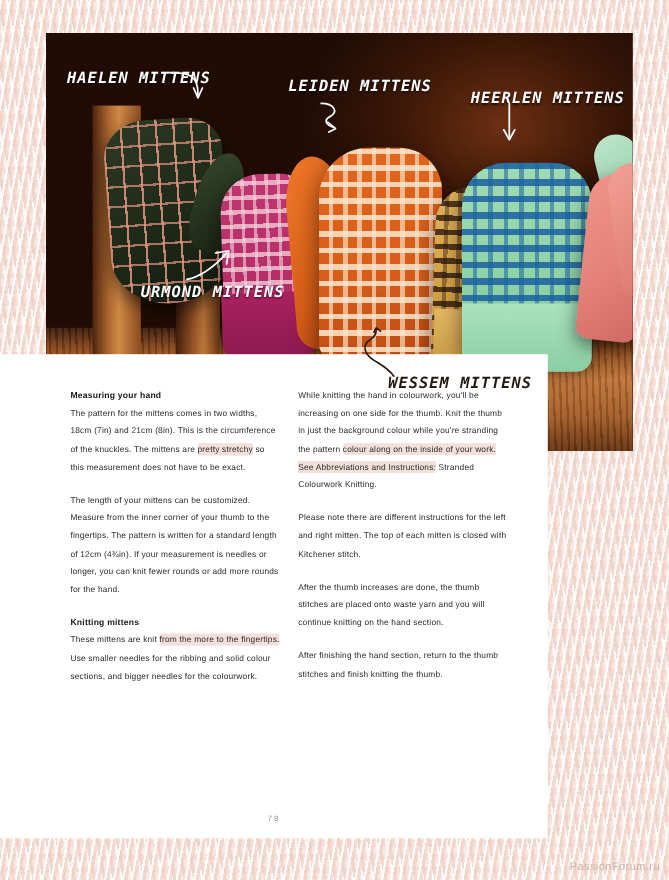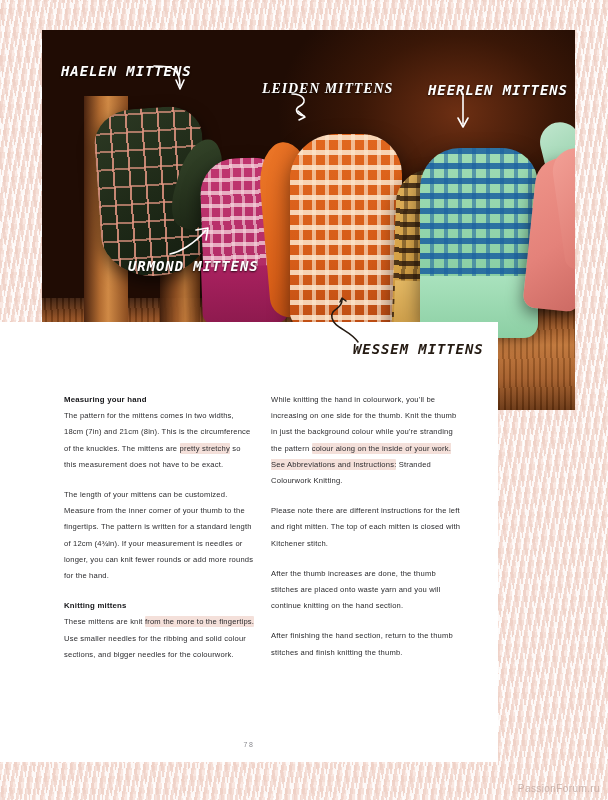--- a/index.html
+++ b/index.html
@@ -217,21 +217,21 @@
   #panel-inner { padding:30px 34px 0 64px; }
 
   h1#heading {
     font-size:15.5px;
     letter-spacing:.35px;
     color:#17171a;
     font-weight:700;
     margin-bottom:18px;
   }
 
-  .cols { display:flex; gap:16px;margin-top:40px; }
+  .cols { display:flex; gap:16px; }
   .col  { width:206px; }
   .col.right { width:208px; }
 
   p.para {
     font-size:7.6px;
     line-height:16.2px;
     color:#2b2b2e;
     margin-bottom:14px;
     letter-spacing:.18px;
   }
@@ -296,21 +296,21 @@
     <div class="ph-layer mit m-pink"></div>
     <div class="ph-layer mit m-pink2"></div>
   </div>
 
   <div class="anno" style="left:61px; top:63px;">HAELEN MITTENS</div>
   <svg class="arrow" style="left:152px; top:62px;" width="40" height="32" viewBox="0 0 40 32">
     <path d="M2 4 C20 4, 28 6, 28 24" stroke="#ffffff" stroke-width="1.6" fill="none" stroke-linecap="round"></path>
     <path d="M24 18 L28 27 L32 18" stroke="#ffffff" stroke-width="1.6" fill="none" stroke-linecap="round" stroke-linejoin="round"></path>
   </svg>
 
-  <div class="anno" style="left:262px; top:81px;font-family:Liberation Serif, serif;">LEIDEN MITTENS</div>
+  <div class="anno" style="left:262px; top:71px;">LEIDEN MITTENS</div>
   <svg class="arrow" style="left:288px; top:90px;" width="34" height="34" viewBox="0 0 34 34">
     <path d="M4 4 C16 4, 20 12, 12 16 C6 19, 8 24, 16 26" stroke="#ffffff" stroke-width="1.6" fill="none" stroke-linecap="round"></path>
     <path d="M10 21 L17 27 L11 30" stroke="#ffffff" stroke-width="1.6" fill="none" stroke-linecap="round" stroke-linejoin="round"></path>
   </svg>
 
   <div class="anno" style="left:428px; top:82px;">HEERLEN MITTENS</div>
   <svg class="arrow" style="left:452px; top:92px;" width="22" height="40" viewBox="0 0 22 40">
     <path d="M11 2 L11 32" stroke="#ffffff" stroke-width="1.6" fill="none" stroke-linecap="round"></path>
     <path d="M6 26 L11 35 L16 26" stroke="#ffffff" stroke-width="1.6" fill="none" stroke-linecap="round" stroke-linejoin="round"></path>
   </svg>

